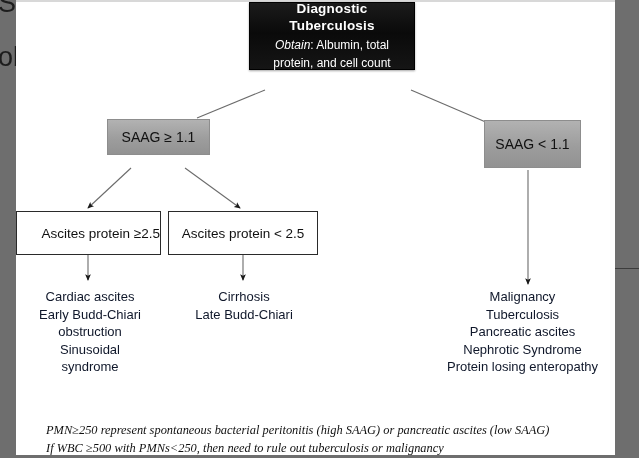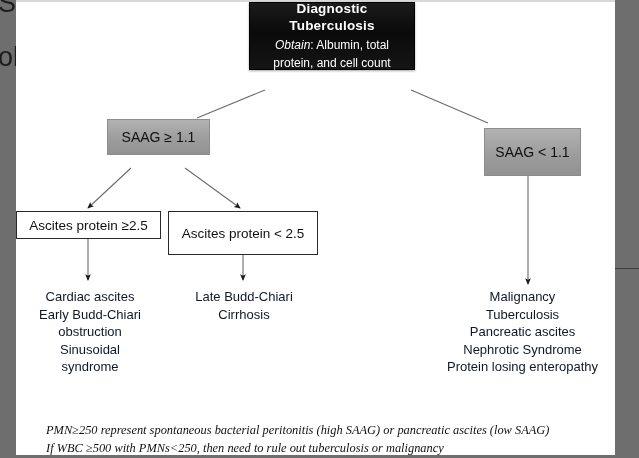--- a/index.html
+++ b/index.html
@@ -181,42 +181,42 @@
     <div class="ttl">Diagnostic</div>
     <div class="ttl">Tuberculosis</div>
     <div class="sub"><em>Obtain</em><span>: </span><span>Albumin,  total</span></div>
     <div class="sub" style="margin-top:0">protein, and cell count</div>
   </div>
 
   <div class="node node-gray" style="left:107px; top:119px; width:103px; height:36px;">
     <span>SAAG ≥ 1.1</span>
   </div>
 
-  <div class="node node-gray" style="left:484px; top:128px; width:97px; height:48px;">
+  <div class="node node-gray" style="left:484px; top:120px; width:97px; height:48px;">
     <span>SAAG &lt; 1.1</span>
   </div>
 
-  <div class="node node-white" style="left:16px; top:211px; width:145px; height:28px;">
+  <div class="node node-white" style="left:16px; top:211px; width:145px; height:44px;align-items:flex-end;">
     <span>Ascites protein ≥2.5</span>
   </div>
   <div class="node node-white" style="left:168px; top:211px; width:150px; height:44px;">
     <span>Ascites protein &lt; 2.5</span>
   </div>
 
   <div class="leaf" style="left:10px; top:288px; width:160px;">
     <div>Cardiac ascites</div>
     <div>Early Budd-Chiari</div>
     <div>obstruction</div>
     <div>Sinusoidal</div>
     <div>syndrome</div>
   </div>
 
   <div class="leaf" style="left:170px; top:288px; width:148px;">
+    <div>Cirrhosis</div>
     <div>Late Budd-Chiari</div>
-    <div>Cirrhosis</div>
   </div>
 
   <div class="leaf" style="left:420px; top:288px; width:205px;">
     <div>Malignancy</div>
     <div>Tuberculosis</div>
     <div>Pancreatic ascites</div>
     <div>Nephrotic Syndrome</div>
     <div>Protein losing enteropathy</div>
   </div>
 

